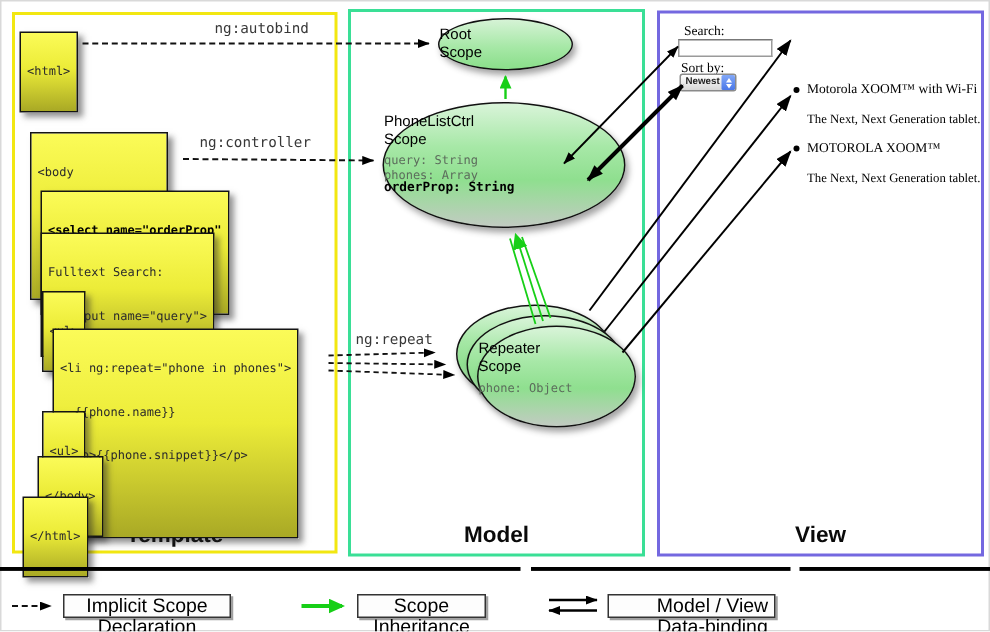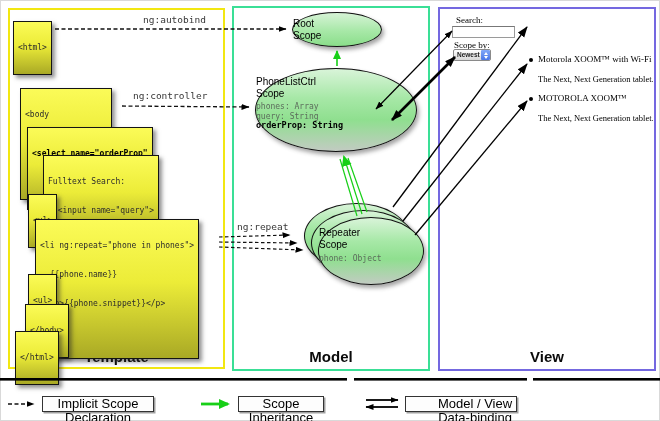--- a/index.html
+++ b/index.html
@@ -101,21 +101,21 @@
   </div>
   <div class="codebox" style="left:20px;top:88px;">
     <div>&lt;body</div>
     <div> ng:controller=</div>
     <div> "PhoneListCtrl"&gt;</div>
   </div>
   <div class="codebox bold" style="left:27px;top:127px;">
     <div>&lt;select name="orderProp"</div>
     <div>  ...&gt;</div>
   </div>
-  <div class="codebox" style="left:43px;top:155px;">
+  <div class="codebox" style="left:27px;top:155px;">
     <div>Fulltext Search:</div>
     <div>  &lt;input name="query"&gt;</div>
   </div>
   <div class="codebox" style="left:28px;top:194px;">
     <div>&lt;ul&gt;</div>
   </div>
   <div class="codebox" style="left:35px;top:219px;">
     <div>&lt;li ng:repeat="phone in phones"&gt;</div>
     <div>  {{phone.name}}</div>
     <div>  &lt;p&gt;{{phone.snippet}}&lt;/p&gt;</div>
@@ -136,36 +136,36 @@
   <div id="ann-repeat" class="ann">ng:repeat</div>
 
   <div id="root-scope" class="scope">
     <div class="scope-title">Root</div>
     <div class="scope-title">Scope</div>
   </div>
   <div id="plc-scope" class="scope">
     <div class="scope-title">PhoneListCtrl</div>
     <div class="scope-title">Scope</div>
     <div class="props">
+      <div class="scope-prop">query: String</div>
       <div class="scope-prop">phones: Array</div>
-      <div class="scope-prop">query: String</div>
       <div class="scope-prop bold">orderProp: String</div>
     </div>
   </div>
   <div id="rep-back" class="scope"></div>
   <div id="rep-mid" class="scope"></div>
   <div id="rep-front" class="scope">
     <div class="scope-title">Repeater</div>
     <div class="scope-title">Scope</div>
     <div class="scope-prop">phone: Object</div>
   </div>
 
   <div id="search-label" class="vlabel">Search:</div>
   <div id="search-input"></div>
-  <div id="sort-label" class="vlabel">Scope by:</div>
+  <div id="sort-label" class="vlabel">Sort by:</div>
   <div id="sort-select">
     <div class="val">Newest</div>
     <div class="stepper">
       <div class="tri-up"></div>
       <div class="tri-down"></div>
     </div>
   </div>
 
   <div class="vitem" style="top:54px;">
     <span class="dot"></span>

